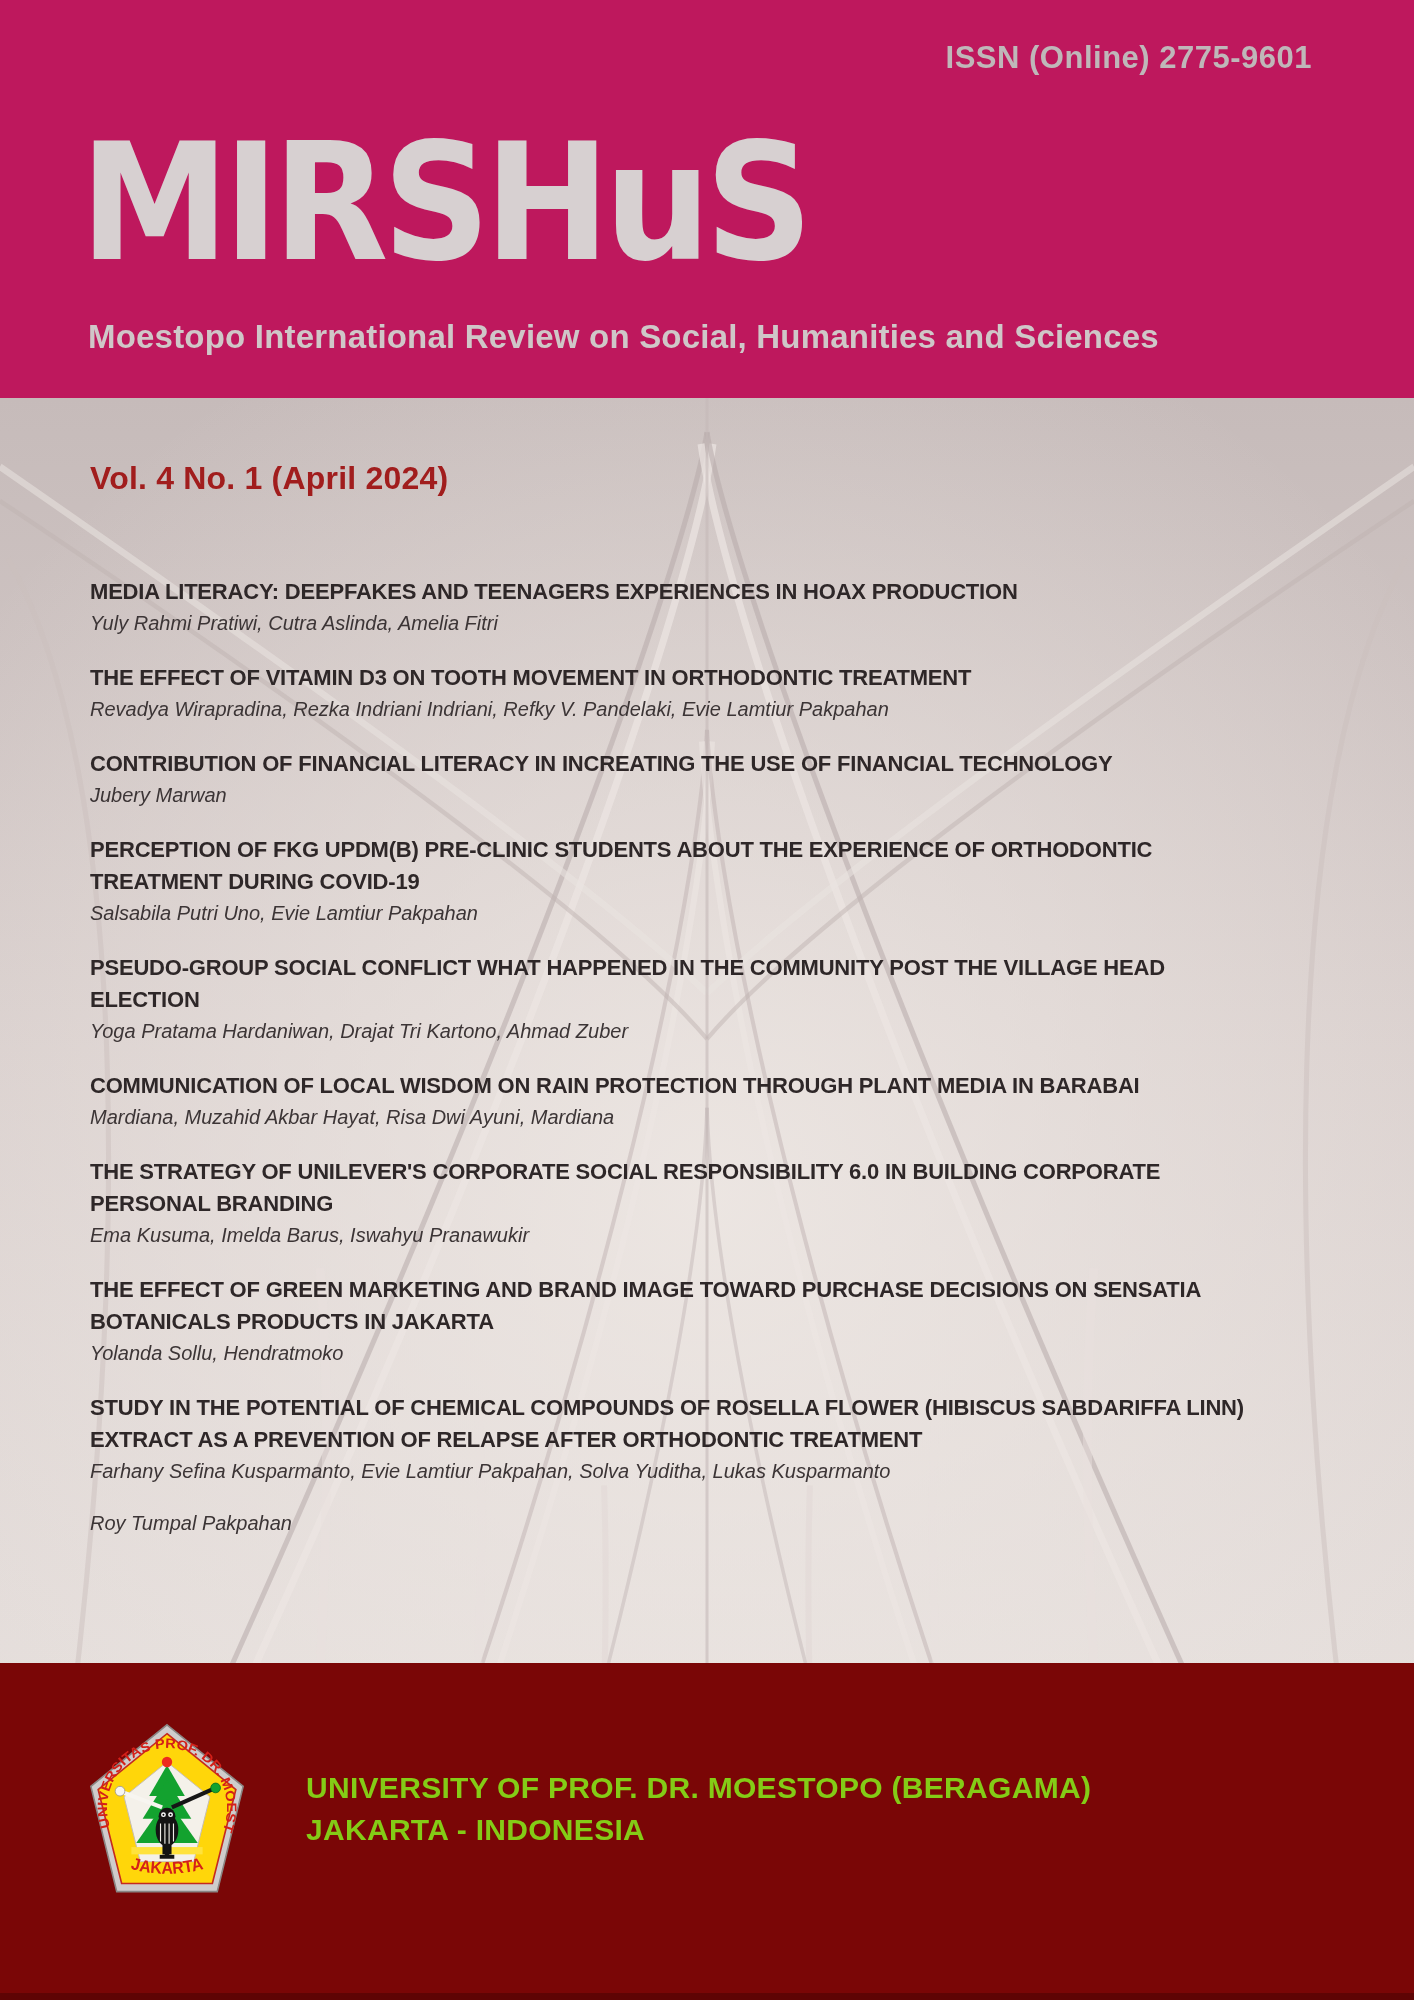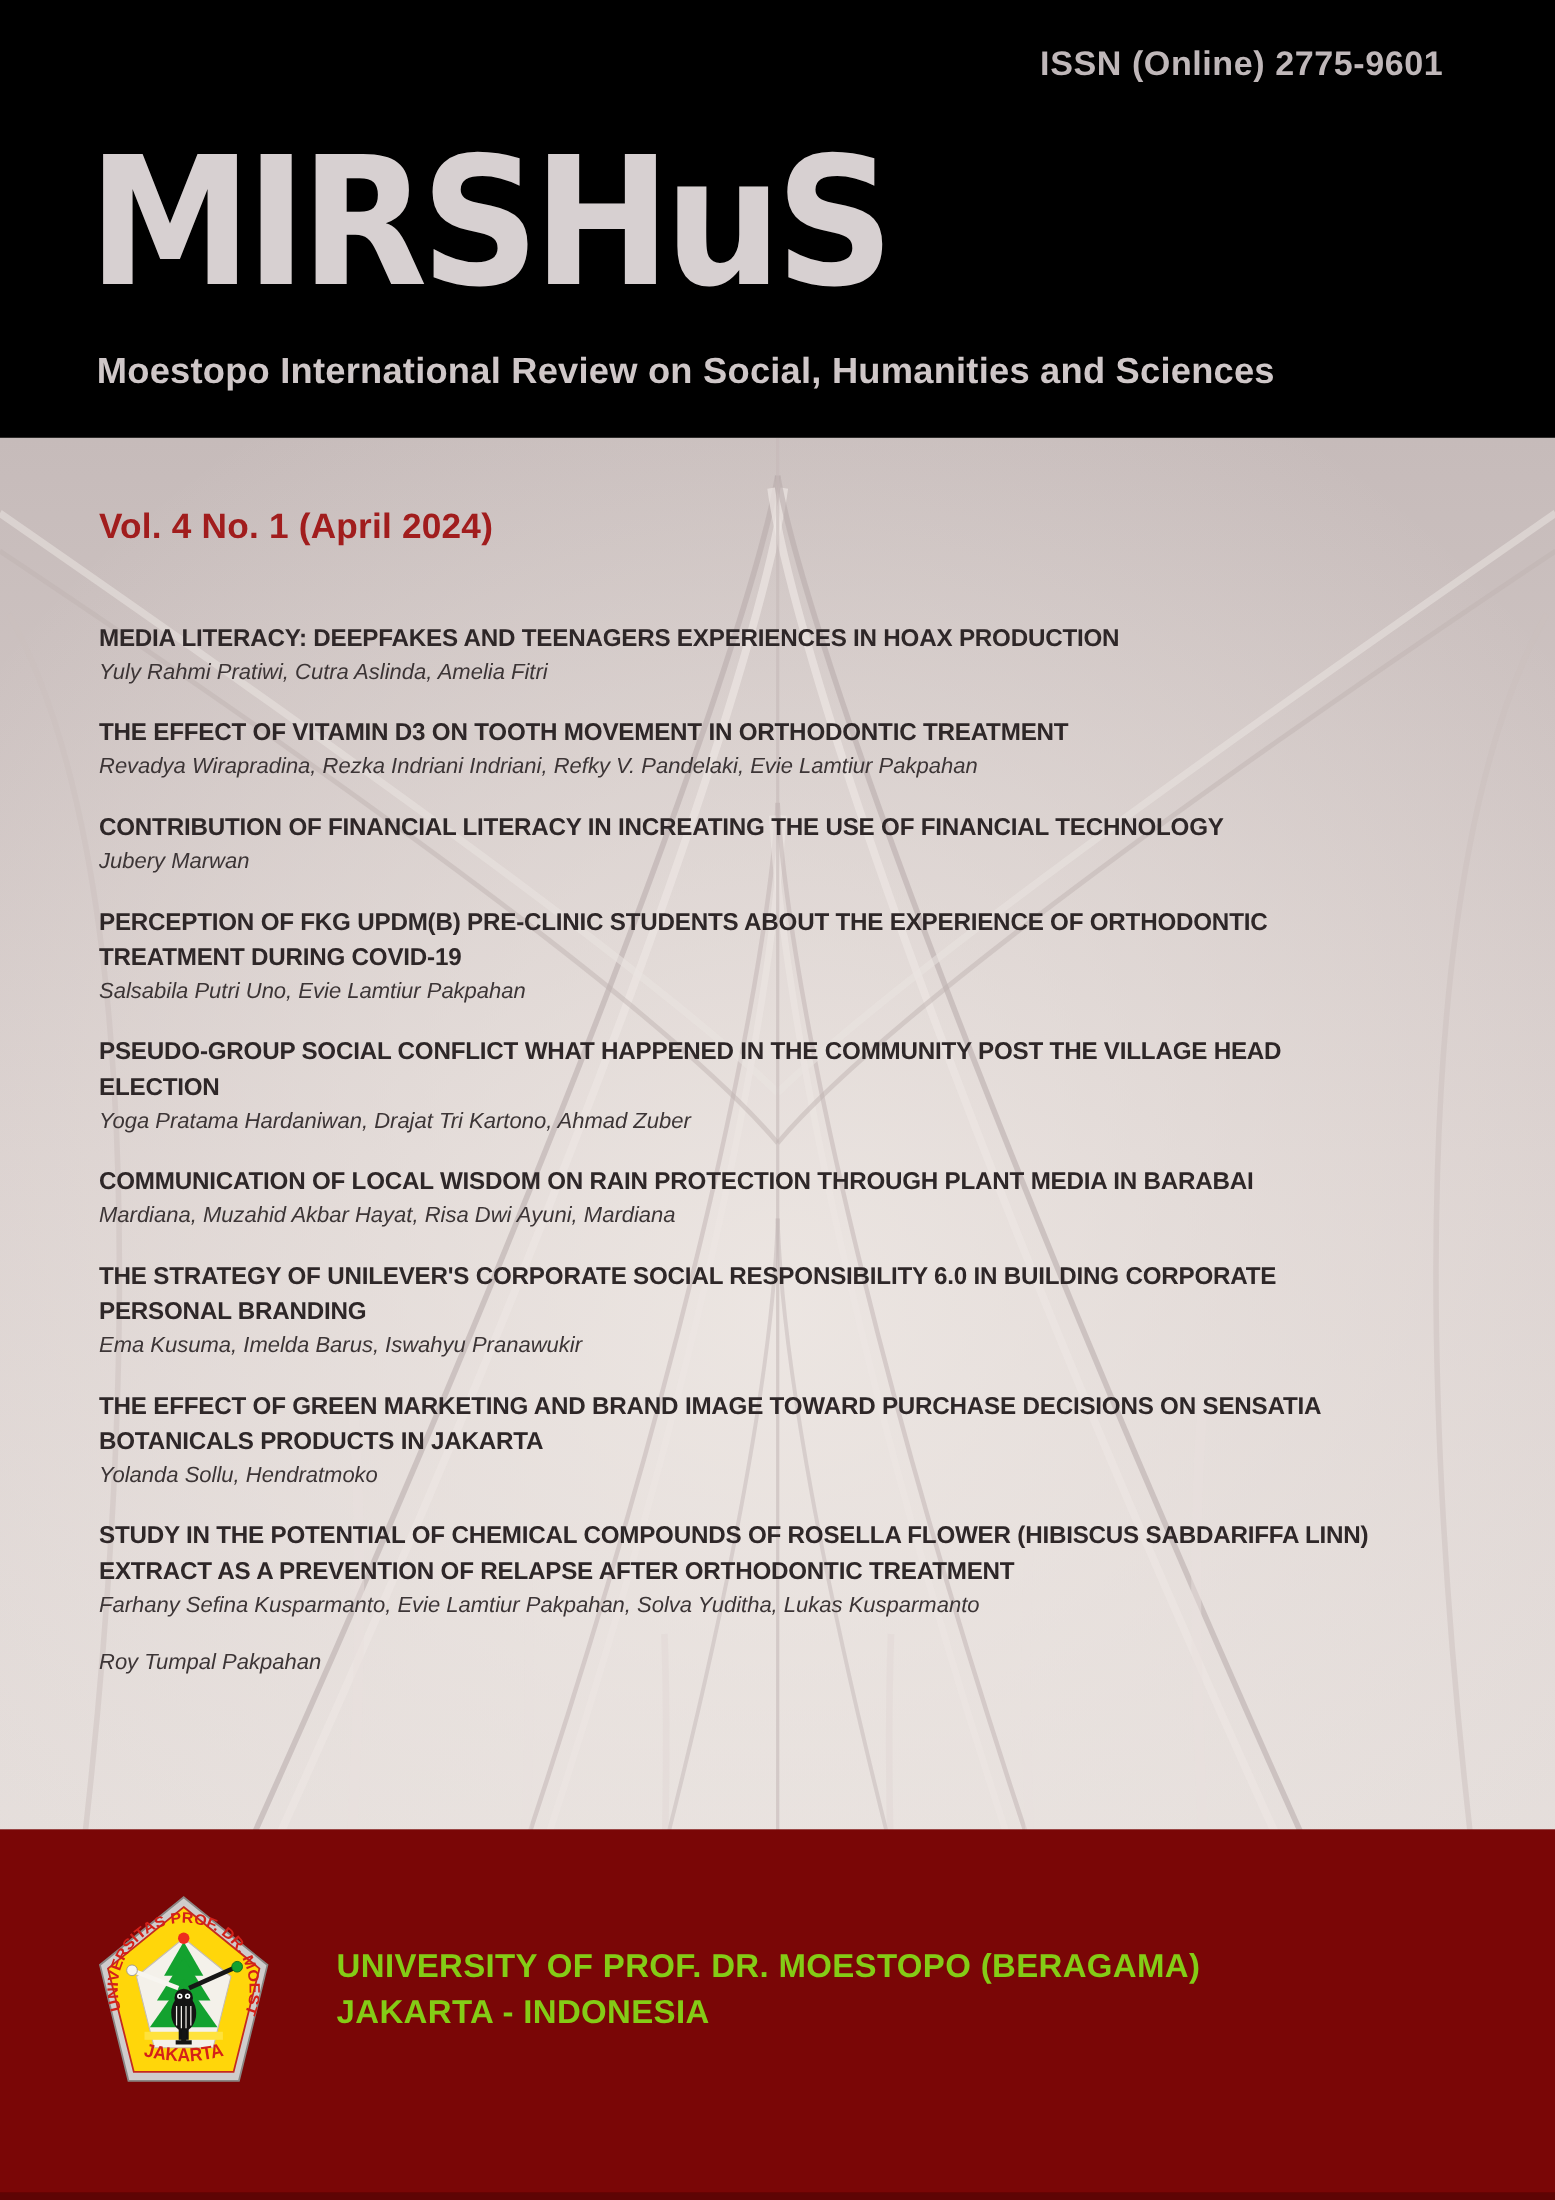--- a/index.html
+++ b/index.html
@@ -10,21 +10,21 @@
     margin: 0 auto;
     overflow: hidden;
     background: #ddd4d1;
     font-family: "Liberation Sans", sans-serif;
   }
 
   
   .band-top {
     position: absolute; top: 0; left: 0;
     width: 100%; height: 398px;
-    background: #000000;
+    background: #be185d;
   }
   .issn {
     position: absolute; top: 40px; right: 102px;
     font-size: 31px; font-weight: bold;
     color: #bfb7b9; letter-spacing: 0.5px;
   }
   .wordmark {
     position: absolute; top: 122px; left: 80px;
     font-family: "DejaVu Sans", sans-serif;
     font-size: 150px; font-weight: 800; line-height: 1;
@@ -46,21 +46,21 @@
   }
   .bg-svg { position: absolute; top: 0; left: 0; width: 100%; height: 100%; display: block; }
   .vol {
     position: absolute; left: 90px; top: 62px;
     font-size: 32px; font-weight: bold;
     color: #a11d1d; letter-spacing: 0.2px;
   }
   .articles {
     position: absolute; left: 90px; top: 166px; right: 20px;
   }
-  .article { margin-bottom: 26px; }
+  .article { margin-bottom: 26px; margin-top: 12px; }
   .article-title {
     font-size: 22px; font-weight: bold;
     color: #2e2728; line-height: 32px;
     letter-spacing: -0.2px; white-space: pre;
   }
   .article-authors {
     font-size: 20px; font-style: italic;
     color: #3c3536; line-height: 26px; margin-top: 2px;
     white-space: nowrap;
   }

